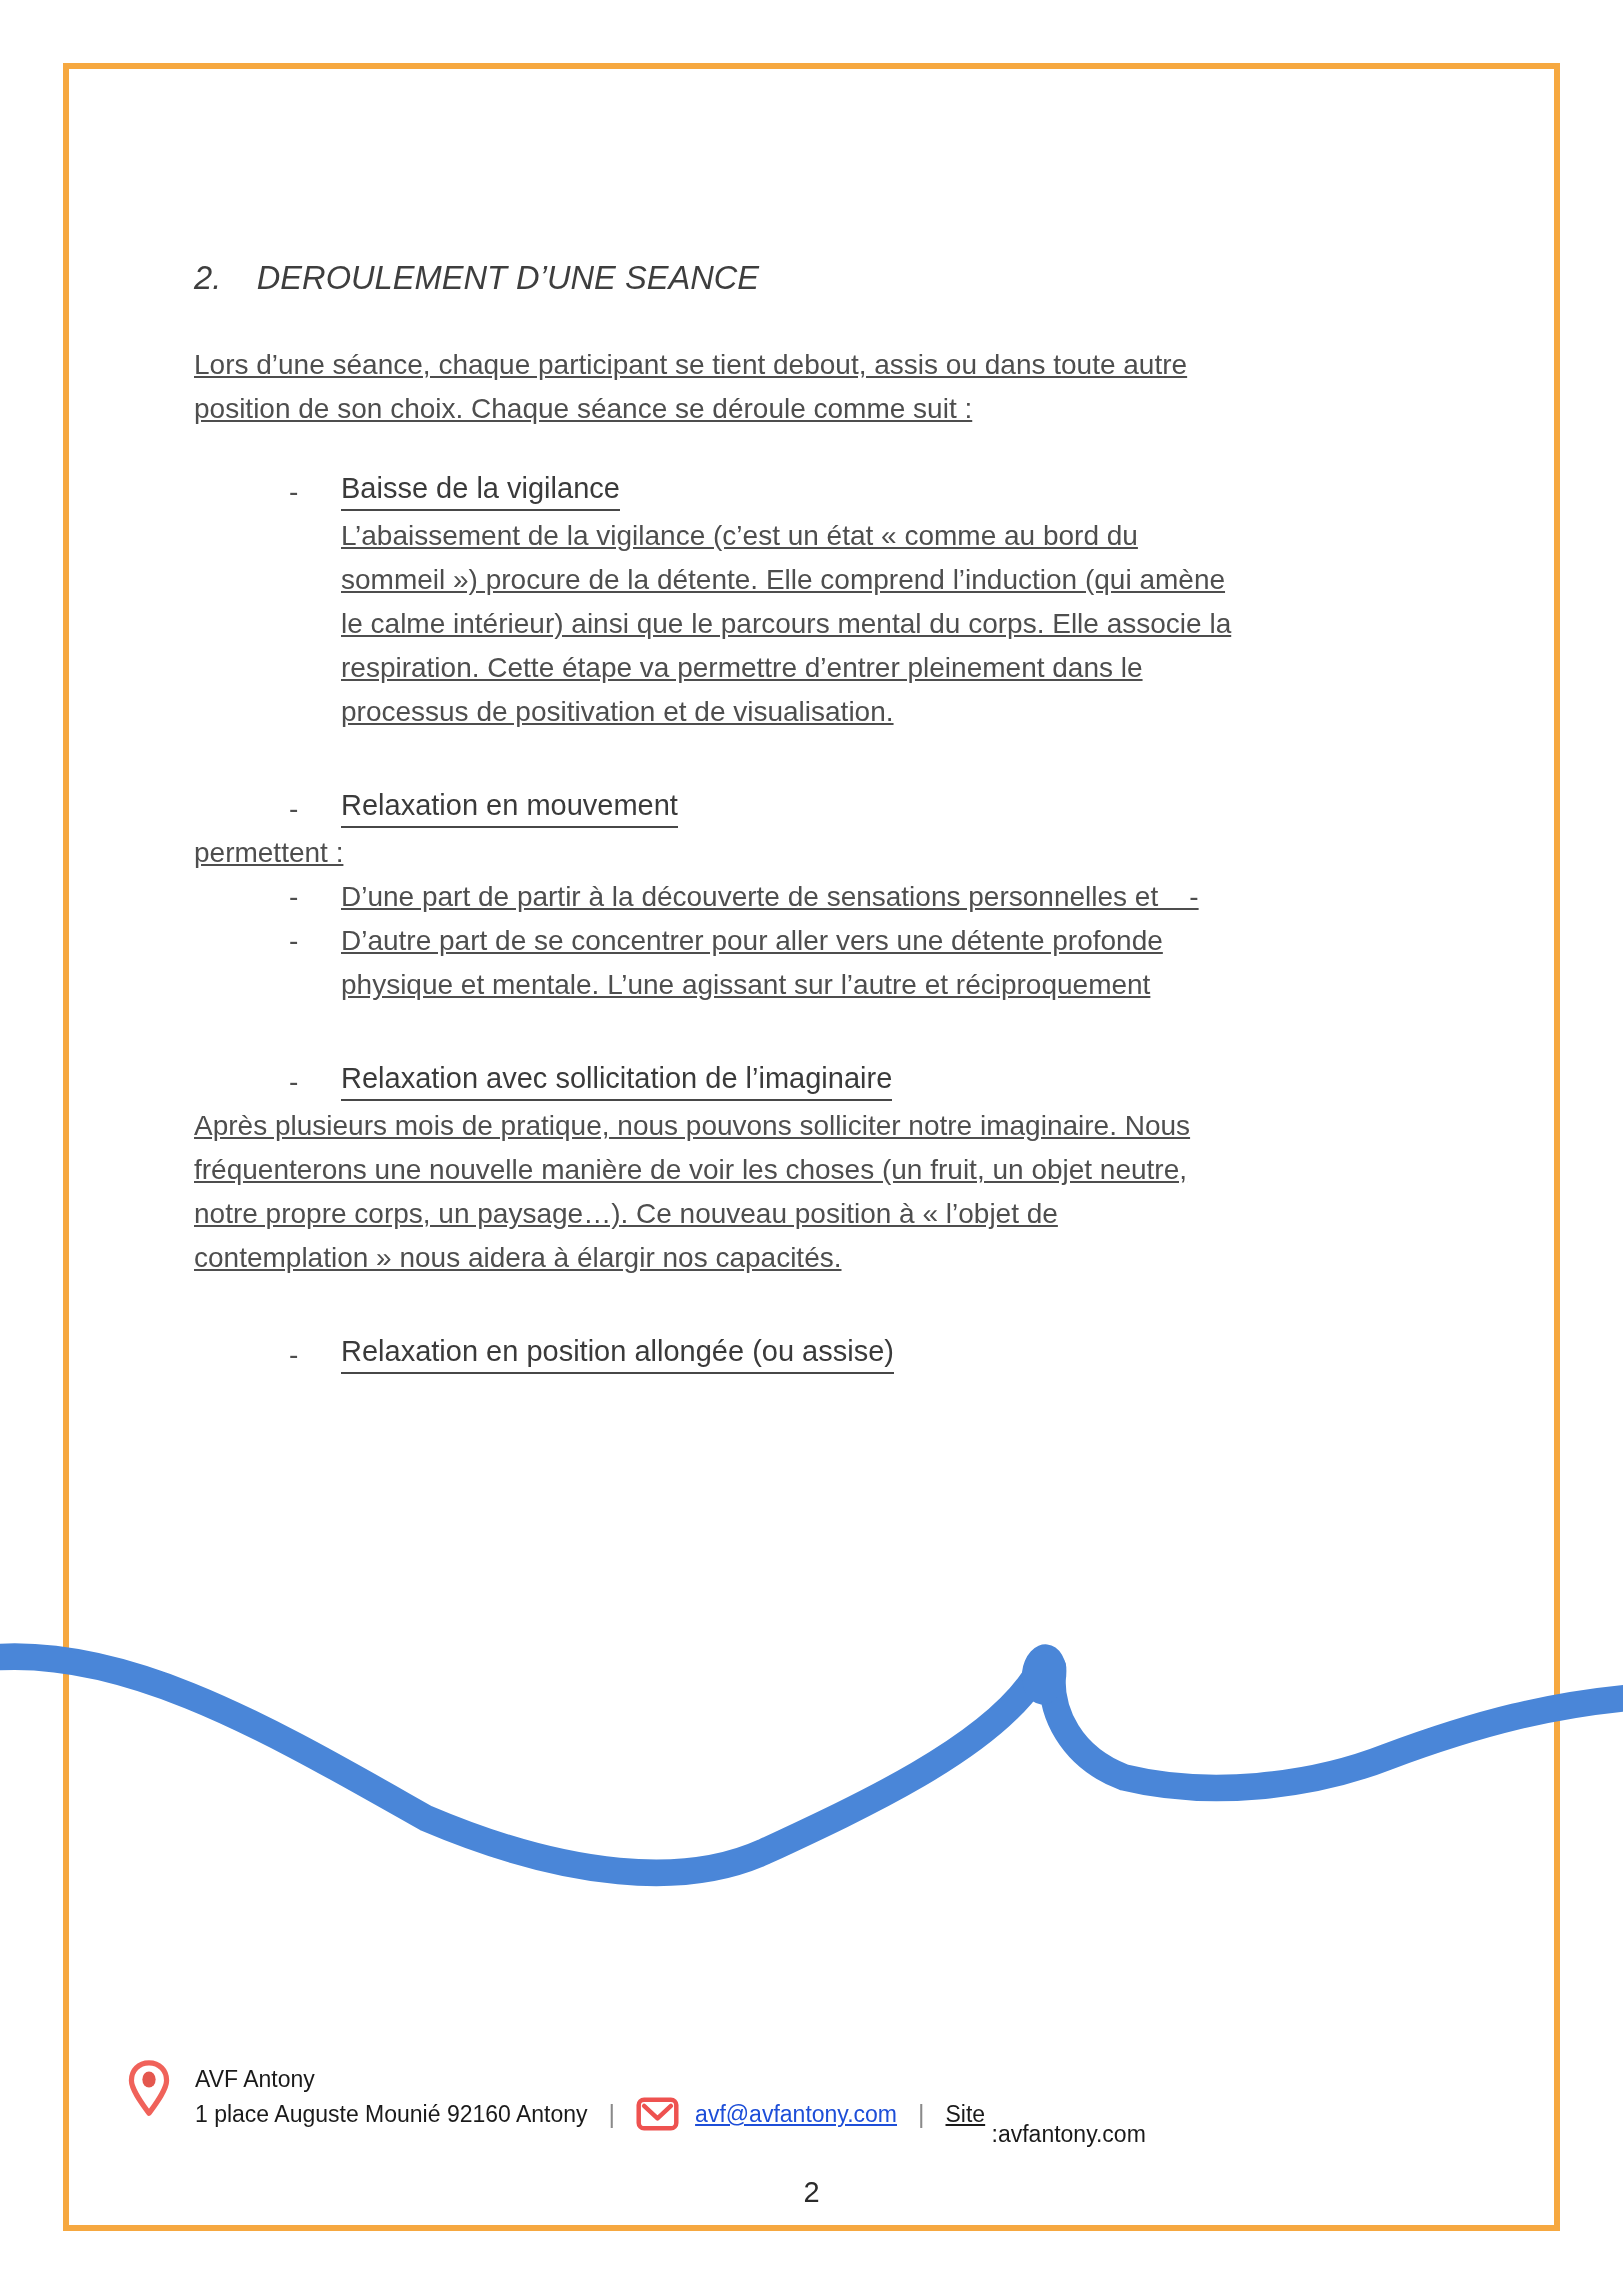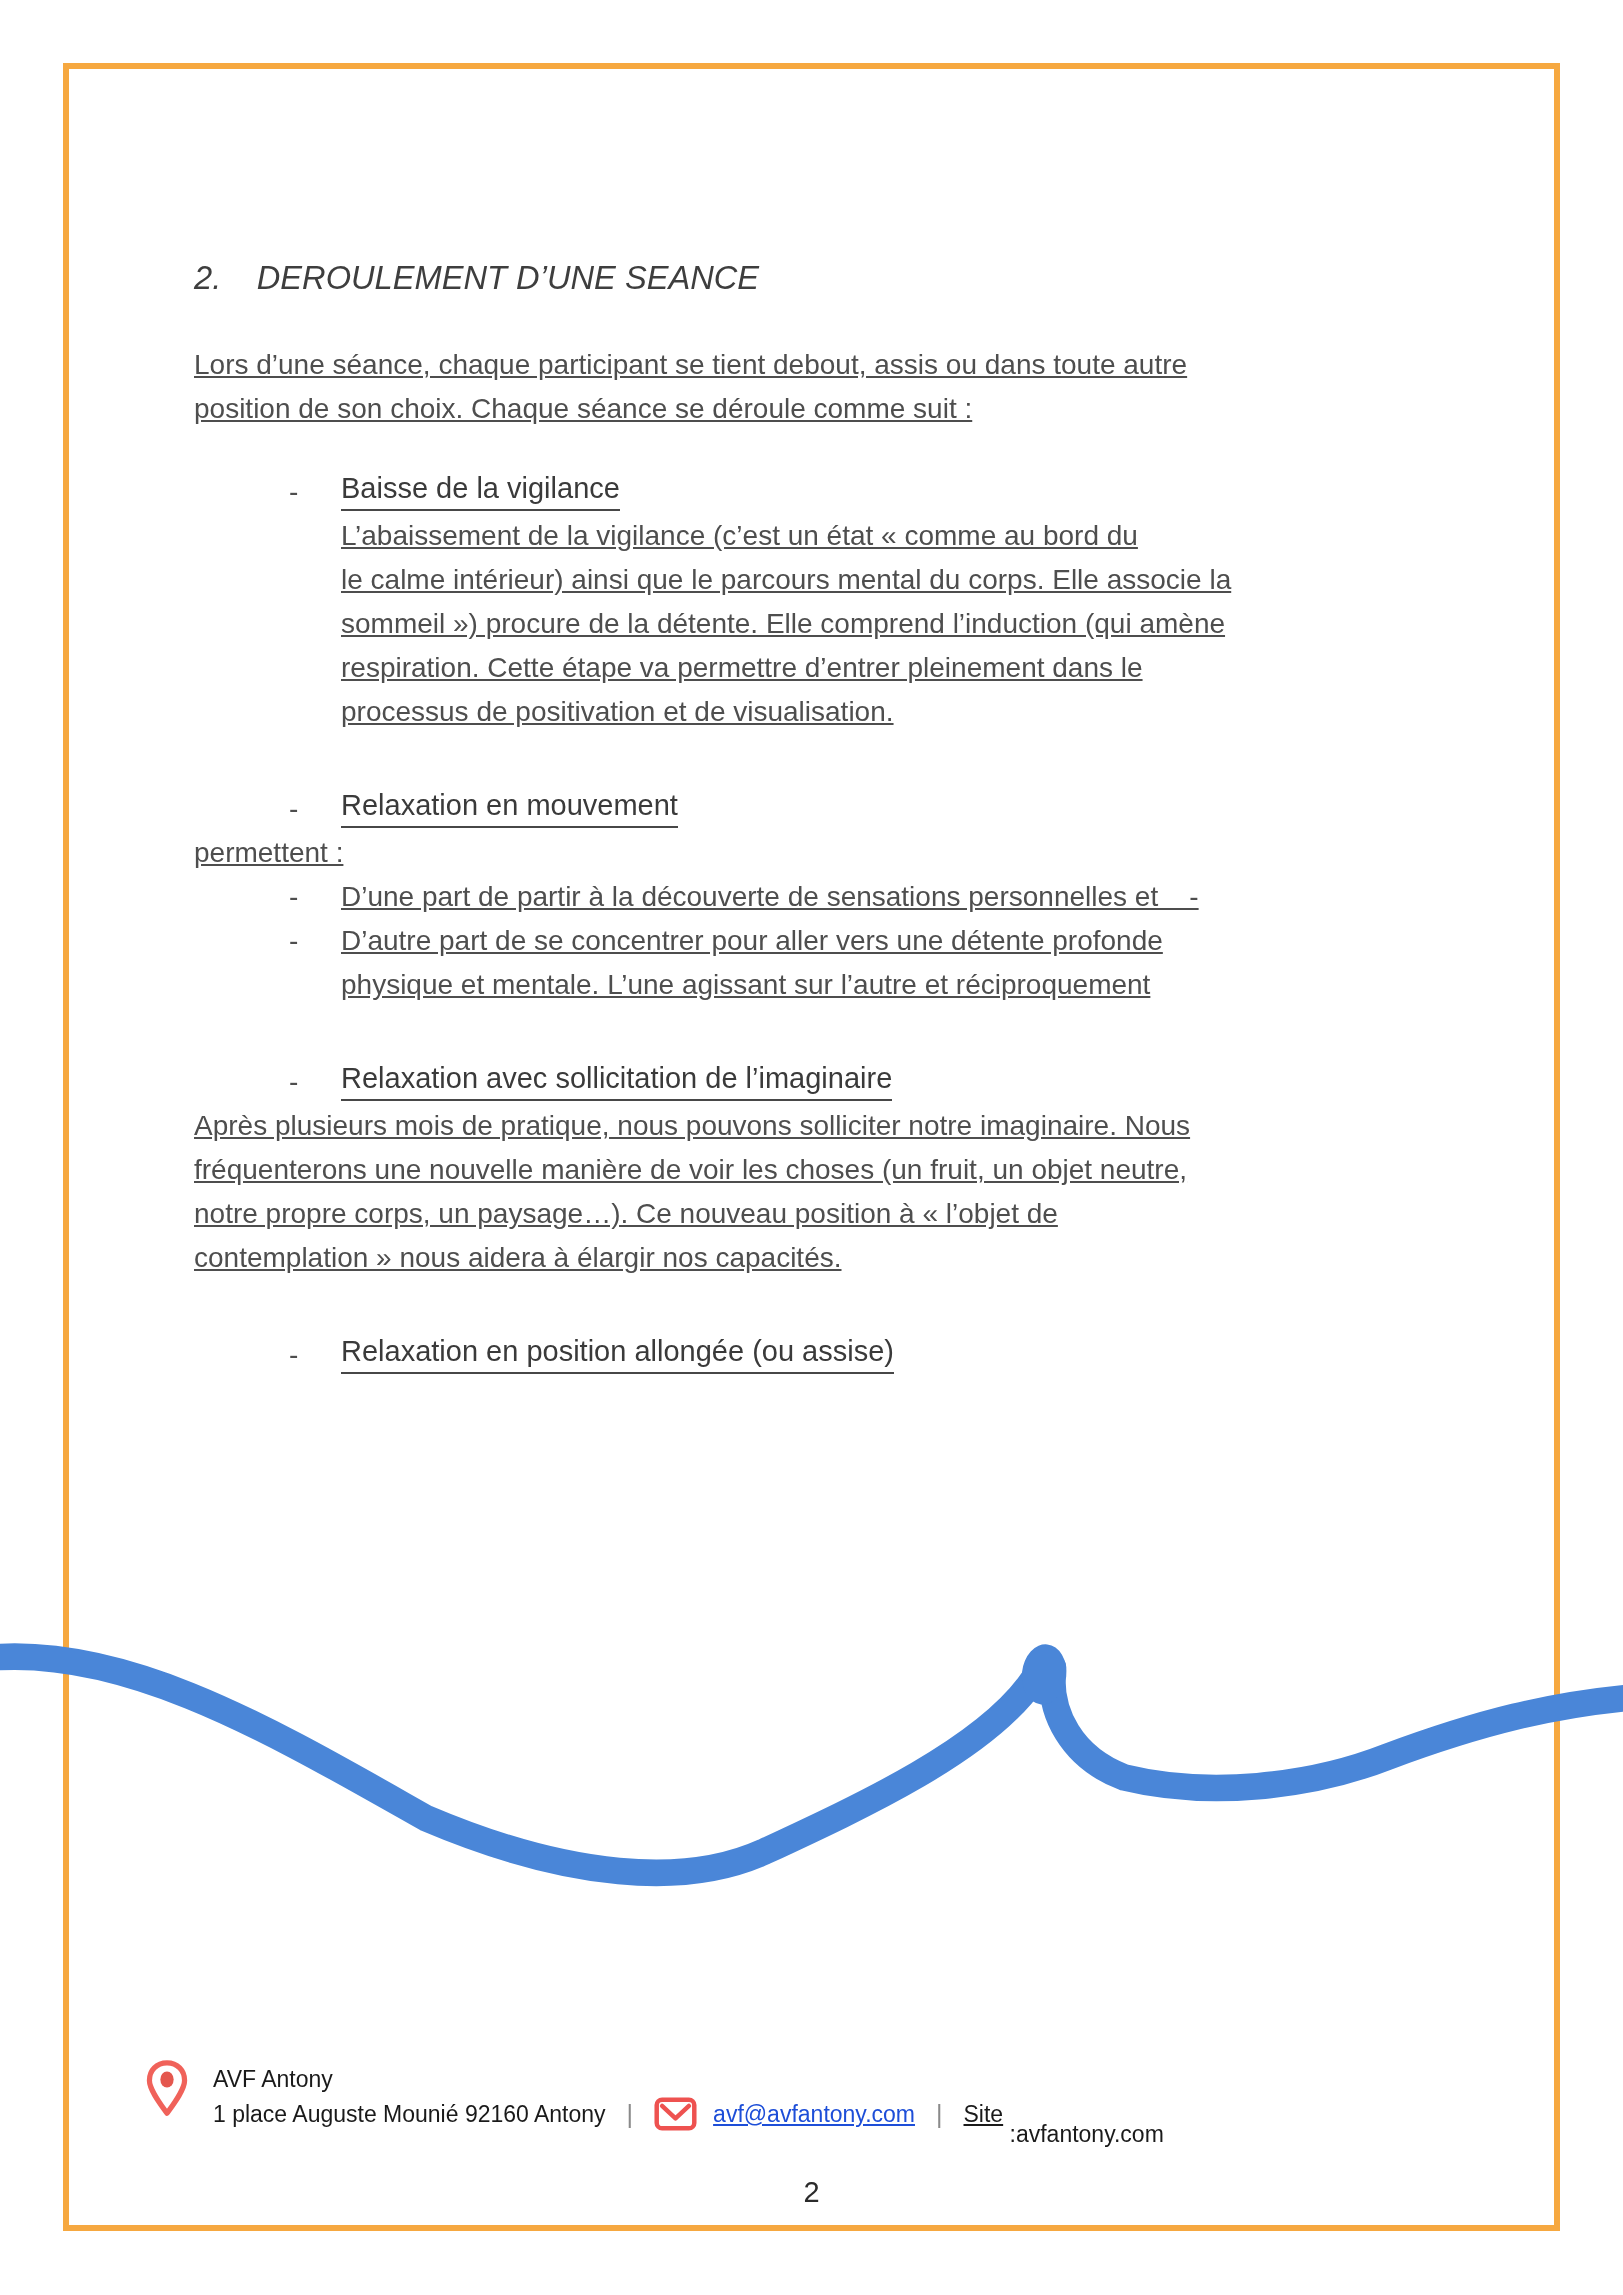--- a/index.html
+++ b/index.html
@@ -20,21 +20,21 @@
   #sections .section{margin-top:53px;}
   #sections .section:first-child{margin-top:39px;}
   .sec-head{position:relative;padding-left:147px;height:44px;line-height:44px;}
   .dash{font-size:28px;line-height:44px;color:#4e4e4e;}
   .sec-head .dash,.para.sub .dash{position:absolute;left:95px;top:0;}
   .sec-title{display:inline-block;font-size:29px;line-height:37px;color:#3a3a3a;
     border-bottom:2.7px solid #474747;padding-bottom:2px;}
   .para.hang{padding-left:147px;}
   .para.margin{padding-left:0;}
   .para.sub{position:relative;padding-left:147px;}
-  #footer{position:absolute;left:144px;top:2060px;display:flex;gap:23px;align-items:flex-start;color:#1a1a1a;}
+  #footer{position:absolute;left:126px;top:2060px;display:flex;gap:23px;align-items:flex-start;color:#1a1a1a;}
   #footer .ftext{padding-top:1.8px;}
   .forg{font-size:23px;line-height:34px;color:#1a1a1a;}
   .frow{display:flex;align-items:center;height:37px;font-size:23px;}
   .fsep{color:#8a8a8a;font-size:25px;padding:0 21px;font-weight:300;}
   .femail{color:#1d4ed8;text-decoration:underline;cursor:pointer;}
   .fsite-label{text-decoration:underline;cursor:pointer;color:#1a1a1a;}
   .fsite-val{white-space:pre;color:#1a1a1a;margin-top:40px;}
   #env-icon{margin-right:16px;}
   #page-num{position:absolute;left:0;top:2176px;width:1623px;text-align:center;
     font-size:29px;color:#2b2b2b;}
@@ -51,22 +51,22 @@
   </div>
   <div id="intro">
       <div class="line">Lors d’une séance, chaque participant se tient debout, assis ou dans toute autre</div>
       <div class="line">position de son choix. Chaque séance se déroule comme suit :</div>
     </div>
   <div id="sections">
       <div class="section">
         <div class="sec-head"><span class="dash">-</span><span class="sec-title">Baisse de la vigilance</span></div>
         <div class="para hang">
           <div class="line">L’abaissement de la vigilance (c’est un état « comme au bord du</div>
+          <div class="line">sommeil ») procure de la détente. Elle comprend l’induction (qui amène</div>
           <div class="line">le calme intérieur) ainsi que le parcours mental du corps. Elle associe la</div>
-          <div class="line">sommeil ») procure de la détente. Elle comprend l’induction (qui amène</div>
           <div class="line">respiration. Cette étape va permettre d’entrer pleinement dans le</div>
           <div class="line">processus de positivation et de visualisation.</div>
         </div>
       </div>
       <div class="section">
         <div class="sec-head"><span class="dash">-</span><span class="sec-title">Relaxation en mouvement</span></div>
         <div class="para margin">
           <div class="line">permettent :</div>
         </div>
         <div class="para sub">

